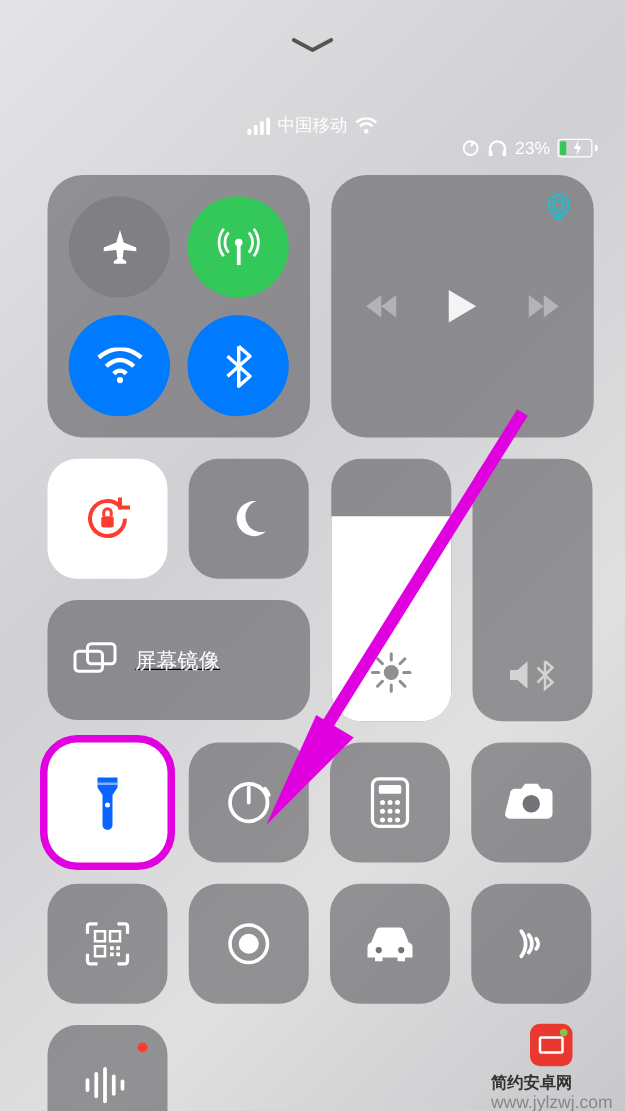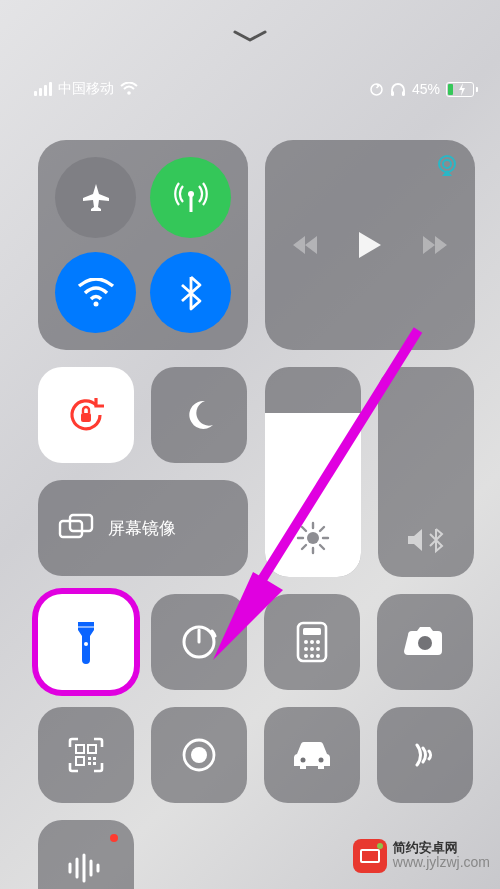--- a/index.html
+++ b/index.html
@@ -12,38 +12,38 @@
 }
 .bg-blur {
   position: absolute; inset: 0;
   background: linear-gradient(135deg, #e4e4e6 0%, #d0d0d4 40%, #e0e0e0 70%, #c8c8cc 100%);
 }
 .grabber {
   position: absolute; top: 30px; left: 50%; transform: translateX(-50%);
   color: #555; font-size: 24px;
 }
 .statusbar {
-  position: absolute; top: 80px; left: 0; right: 0;
+  position: absolute; top: 92px; left: 0; right: 0;
   display: flex; align-items: center; padding: 0 34px;
-  color: #fff; font-size: 14px;
+  color: #fff; font-size: 14px; flex-direction: column;
 }
 .statusbar .left { display: flex; align-items: center; gap: 6px; }
 .statusbar .right { margin-left: auto; display: flex; align-items: center; gap: 6px; }
 .sig-bars { display: flex; align-items: flex-end; gap: 2px; }
 .sig-bars span { width: 3px; background: #fff; border-radius: 1px; }
 .sig-bars span:nth-child(1){height:5px;} .sig-bars span:nth-child(2){height:8px;}
 .sig-bars span:nth-child(3){height:11px;} .sig-bars span:nth-child(4){height:14px;}
 .wifi-glyph { display: inline-block; }
 .battery { display: flex; align-items: center; gap: 2px; }
 .battery-shell { width: 26px; height: 13px; border: 1.5px solid #fff; border-radius: 3px; position: relative; }
 .battery-fill { position:absolute; left:1px; top:1px; bottom:1px; background:#35c759; border-radius:1px; }
 .battery-tip { width:2px; height:5px; background:#fff; border-radius:0 1px 1px 0; }
 
 .cc {
-  position: absolute; top: 140px; left: 38px; right: 23px; bottom: 0;
+  position: absolute; top: 140px; left: 38px; right: 23px; bottom: 0; text-decoration: underline;
 }
 .row-top { display: flex; gap: 17px; }
 .panel {
   background: rgba(80,80,85,0.55);
   border-radius: 28px;
   position: relative;
 }
 .connectivity {
   width: 210px; height: 210px;
   display: grid; grid-template-columns: 1fr 1fr; grid-template-rows: 1fr 1fr;
@@ -114,23 +114,23 @@
   box-shadow: 0 0 0 6px #e000e0;
 }
 .tile.white2 { background:#fff; }
 
 .arrow {
   position:absolute; pointer-events:none;
   left: 80px; top: 180px;
 }
 
 .watermark {
-  position:absolute; right:10px; bottom:16px;
+  position:absolute; right:10px; bottom:0;
   display:flex; align-items:center; gap:6px;
-  font-size:13px; color:#333;
+  font-size:13px; color:#333;flex-direction:column;
 }
 .wm-badge {
   width:34px; height:34px; background:#e8382f; border-radius:8px;
   display:flex; align-items:center; justify-content:center; color:#fff;
   position:relative;
 }
 .wm-badge::before{
   content:""; width:16px;height:10px;border:2px solid #fff;border-radius:2px;
 }
 .wm-badge::after{
@@ -177,21 +177,21 @@
           <path d="M7.5 2 l2 2 -2 2" fill="none" stroke="#fff" stroke-width="1.5"></path>
         </svg>
     </span>
     <span>
       <svg width="16" height="15" viewBox="0 0 16 15">
           <path d="M2 10 V8 a6 6 0 0 1 12 0 v2" fill="none" stroke="#fff" stroke-width="1.8"></path>
           <rect x="1" y="9" width="3" height="5" rx="1.5" fill="#fff"></rect>
           <rect x="12" y="9" width="3" height="5" rx="1.5" fill="#fff"></rect>
         </svg>
     </span>
-    <span>45%</span>
+    <span>23%</span>
     <span class="battery">
       <span class="battery-shell">
           <span class="battery-fill" id="batt-fill" style="width: 5.06px;"></span>
         </span>
       <span class="battery-tip"></span>
       <svg width="8" height="13" viewBox="0 0 8 13" style="margin-left:-22px;position:relative;">
           <path d="M5 0 L1 7 h3 L3 13 7 5 h-3 z" fill="#fff"></path>
         </svg>
     </span>
   </div>

